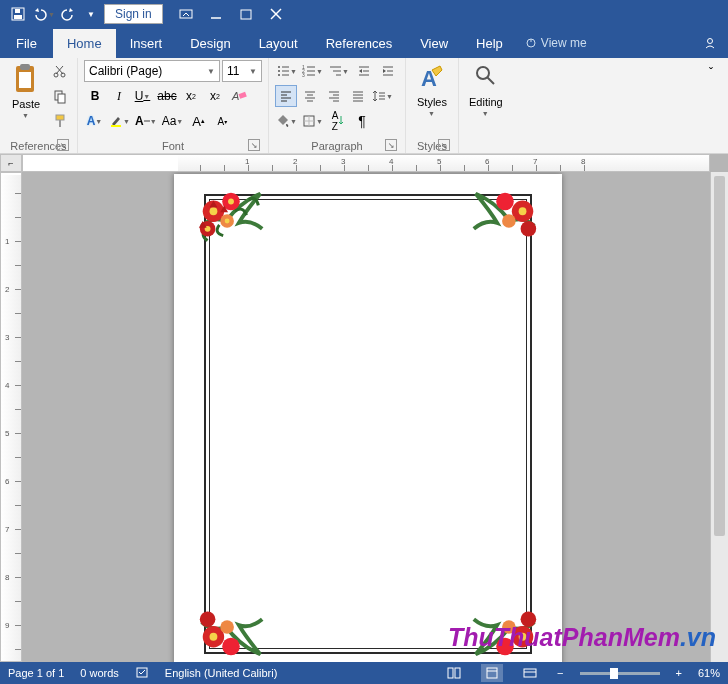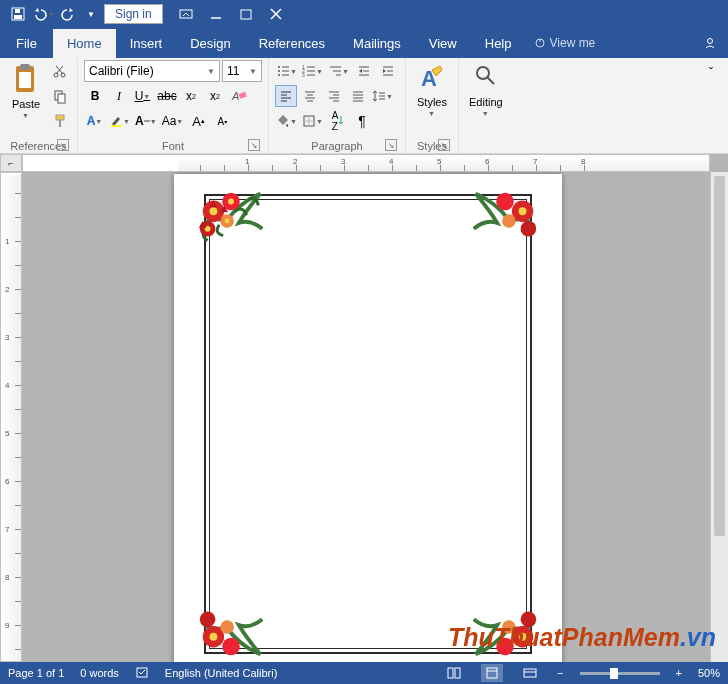--- a/index.html
+++ b/index.html
@@ -58,21 +58,21 @@
 .corner.br { bottom:-12px; right:-12px; transform:scale(-1,-1); }
 .vscroll { position:absolute; top:18px; right:0; width:18px; bottom:0; background:#e9e9e9; border-left:1px solid #c0c0c0; }
 .vthumb { position:absolute; top:4px; left:3px; right:3px; height:360px; background:#c4c4c4; border-radius:2px; }
 .statusbar { position:absolute; bottom:0; left:0; right:0; height:22px; background:#2b579a; color:#fff; display:flex; align-items:center; font-size:11px; padding:0 8px; gap:16px; }
 .statusbar .spacer { flex:1; }
 .view-btn { width:22px; height:18px; display:flex; align-items:center; justify-content:center; cursor:pointer; }
 .view-btn.active { background:rgba(255,255,255,0.25); }
 .zoom-slider { width:80px; height:3px; background:#9ab; position:relative; }
 .zoom-handle { position:absolute; top:-4px; left:30px; width:8px; height:11px; background:#fff; }
 .watermark { position:absolute; right:12px; bottom:32px; font-size:25px; font-weight:700; font-style:italic; font-family:Georgia,serif; }
-.wm1 { color:#c2410c; }
+.wm1 { color:#a21caf; }
 .wm2 { color:#2462c2; }
 .under-col { height:2px; background:#e00; width:6px; border:1px solid #999; display:inline-block; }
 svg { overflow:visible; }
 .hmark { position:absolute; top:10px; width:1px; height:6px; background:#888; }
 .hnum { position:absolute; top:2px; font-size:8px; color:#555; }
 .vmark { position:absolute; left:14px; width:6px; height:1px; background:#888; }
 .vnum { position:absolute; left:4px; font-size:8px; color:#555; }
 </style>
 </head>
 <body>
@@ -126,22 +126,22 @@
         </svg>
       </div>
   </div>
 </div>
 
 <div class="tabbar">
   <div class="tab file">File</div>
   <div class="tab active">Home</div>
   <div class="tab">Insert</div>
   <div class="tab">Design</div>
+  <div class="tab">Layout</div>
   <div class="tab">References</div>
-  <div class="tab">Mailings</div>
   <div class="tab">View</div>
   <div class="tab">Help</div>
   <div class="tell">
       <svg width="12" height="12">
         <circle cx="6" cy="6" r="4" fill="none" stroke="#cde"></circle>
         <line x1="6" y1="2" x2="6" y2="5" stroke="#cde"></line>
       </svg>
       <span>View me</span>
     </div>
   <div class="share">
@@ -188,21 +188,21 @@
       </div>
     </div>
     <div class="group-label"><span>References</span><span class="dlaunch">↘</span></div>
   </div>
 
   <div class="group">
     <div class="group-body">
         <div class="rows">
       <div class="row">
         <div class="font-combo">
-              <span>Calibri (File)</span>
+              <span>Calibri (Page)</span>
               <span class="caret">▼</span>
             </div>
         <div class="size-combo">
               <span>11</span>
               <span class="caret">▼</span>
             </div>
       </div>
       <div class="row">
         <div class="tool" style="font-weight:700">B</div>
         <div class="tool" style="font-style:italic;font-family:serif">I</div>
@@ -546,14 +546,14 @@
       <svg width="14" height="12">
         <rect x="1" y="2" width="12" height="8" fill="none" stroke="#fff"></rect>
         <line x1="1" y1="5" x2="13" y2="5" stroke="#fff"></line>
       </svg>
     </span>
   <span style="cursor:pointer">−</span>
   <span class="zoom-slider">
       <span class="zoom-handle"></span>
     </span>
   <span style="cursor:pointer">+</span>
-  <span>50%</span>
+  <span>61%</span>
 </div>
 
 </body></html>

